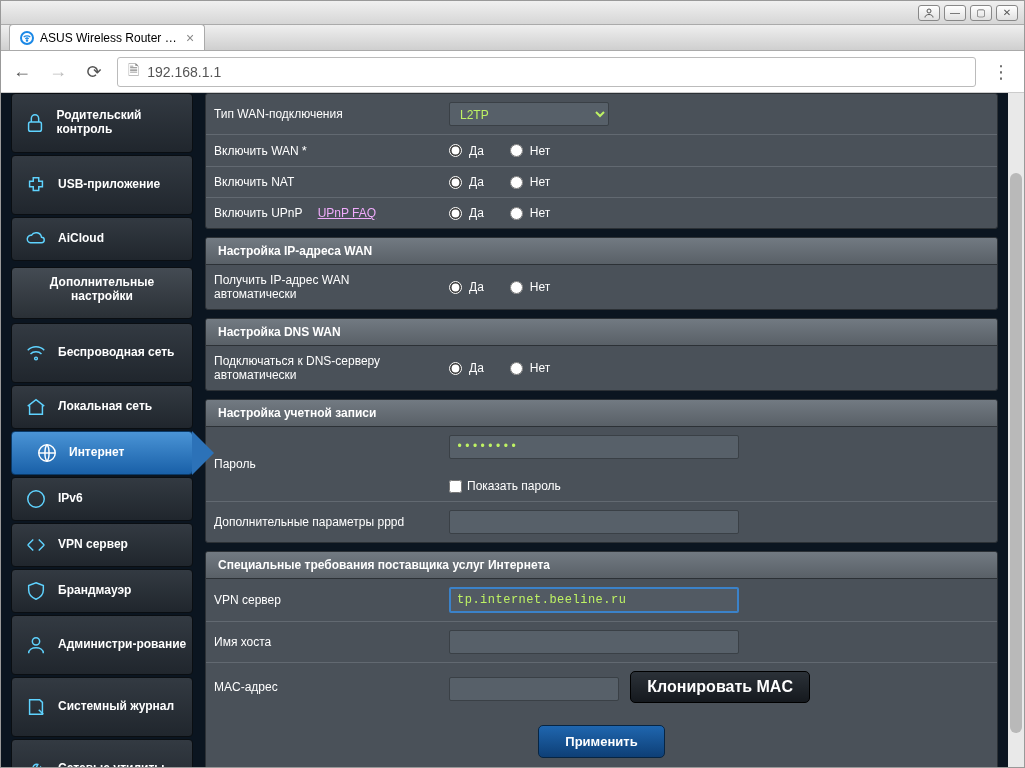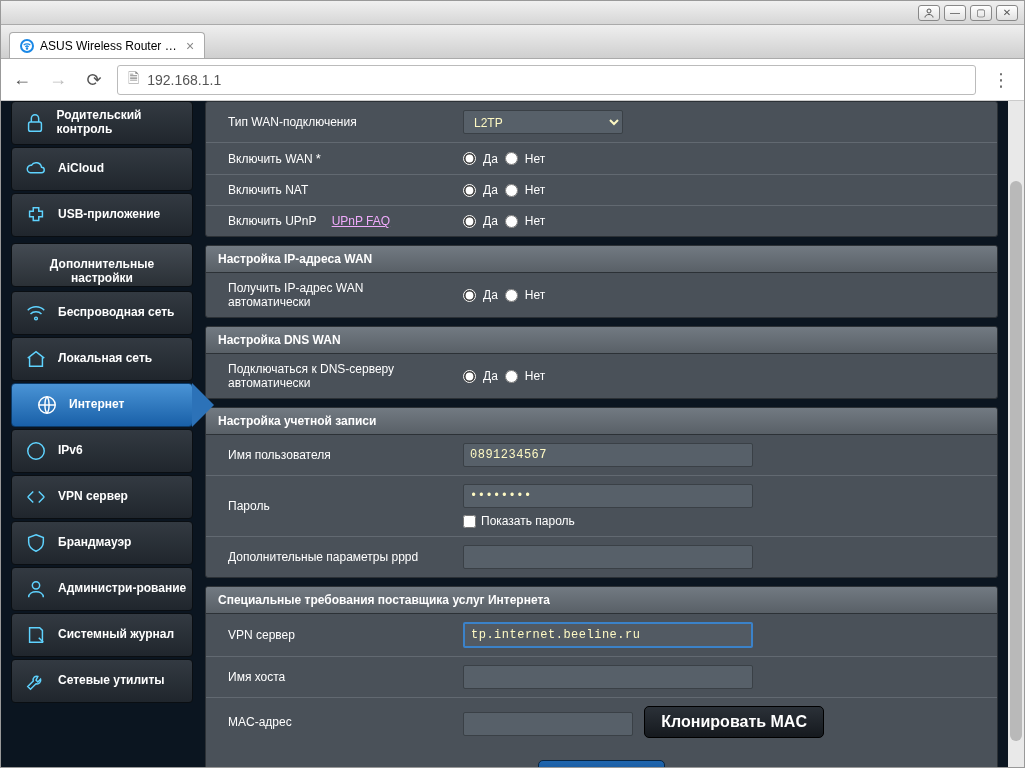--- a/index.html
+++ b/index.html
@@ -30,21 +30,21 @@
     border: 1px solid #888;
     background: linear-gradient(#fff,#e0e0e0);
     border-radius: 3px;
     font-size: 10px;
     display: flex; align-items: center; justify-content: center;
     color:#555;
     cursor: pointer;
   }
 
   .tab-strip {
-    height: 34px;
+    height: 26px;
     background: linear-gradient(#efefef,#cfcfcf);
     display: flex; align-items: flex-end;
     padding: 0 8px;
     border-bottom: 1px solid #aaa;
   }
   .tab {
     background: #fff;
     border: 1px solid #aaa; border-bottom: none;
     border-radius: 4px 4px 0 0;
     height: 26px;
@@ -131,21 +131,21 @@
     border: 1px solid #0a0e12;
     border-radius: 4px;
     display: flex; align-items: center;
     padding-left: 12px;
     font-size: 12px;
     font-weight: bold;
     color: #fff;
     cursor: pointer;
     gap: 10px;
   }
-  .side-item.tall { height: 44px; }
+  .side-item.tall { height: 60px; }
   .side-item .icon {
     width: 24px; height: 24px;
     display: flex; align-items: center; justify-content: center;
   }
   .side-item .icon svg { stroke: #5fd3ff; fill: none; stroke-width: 1.6; }
   .side-item.active {
     background: linear-gradient(#4a94d6,#1960a8);
     border-color: #0b3a68;
     padding-left: 23px;
   }
@@ -157,29 +157,29 @@
     transform:translateY(-50%);
     width:0;height:0;
     border-top:22px solid transparent;
     border-bottom:22px solid transparent;
     border-left:22px solid #2c72b8;
   }
   .side-item.active .icon svg { stroke:#fff;}
   .side-label { line-height: 1.15; }
 
   .side-group-header {
-    height: 44px;
+    height: 52px;
     margin: 6px 0 4px;
     background: linear-gradient(#444b53,#2a3036);
     border: 1px solid #0a0e12;
     border-radius: 4px;
-    display: flex; align-items: flex-end; justify-content: center;
+    display: flex; align-items: flex-start; justify-content: center;
     font-size: 12px; font-weight: bold; color: #fff;
     text-align: center;
-    padding: 0 8px;
+    padding: 8px 8px;
     line-height: 1.15;
   }
 
   
   .main {
     flex: 1;
     margin-left: 12px;
     display: flex; flex-direction: column;
     overflow: hidden;
   }
@@ -199,40 +199,40 @@
     border-bottom: 1px solid #2c3136;
   }
   table.form {
     width: 100%;
     border-collapse: collapse;
   }
   table.form td {
     border-top: 1px solid #626971;
     font-size: 12px;
     color: #fff;
-    padding: 8px 22px;
+    padding: 8px 8px;
     vertical-align: middle;
   }
   table.form tr:first-child td { border-top: none; }
   table.form td.label { width: 235px; }
 
   .select, .text-input {
     background: #576069;
     border: 1px solid #3a4046;
-    color: #fef9c3;
+    color: #bef264;
     font-size: 12px;
     padding: 4px 6px;
     border-radius: 2px;
     outline: none;
   }
   .select { width: 160px; height: 24px;}
   .text-input { width: 290px; font-family: "Courier New", monospace; letter-spacing: .5px;}
   .text-input.focused { border: 2px solid #3b82c9; background:#525a63;}
   input[type=radio] { accent-color: #fff; margin-right: 3px; vertical-align: middle;}
-  .radio-pair { display: flex; gap: 7px; align-items: center;}
+  .radio-pair { display: flex; gap: 26px; align-items: center;}
   .radio-pair label { display: flex; align-items: center; gap: 4px;}
   input[type=checkbox]{ margin-right: 5px; vertical-align: middle;}
   .link { color: #f0abfc; text-decoration: underline; cursor: pointer; margin-left: 12px;}
 
   .btn {
     display: inline-block;
     background: linear-gradient(#2b3138,#15191e);
     border: 1px solid #000;
     color: #fff;
     font-weight: bold;
@@ -301,35 +301,35 @@
         <div class="sidebar">
           <div class="side-item tall">
             <span class="icon">
                 <svg width="22" height="22" viewBox="0 0 24 24">
                   <rect x="5" y="11" width="14" height="10" rx="2"></rect>
                   <path d="M8 11V7a4 4 0 0 1 8 0v4"></path>
                 </svg>
               </span>
             <span class="side-label">Родительский контроль</span>
           </div>
+          <div class="side-item tall">
+            <span class="icon">
+                <svg width="22" height="22" viewBox="0 0 24 24">
+                  <path d="M5 8h4V4h6v4h4v6h-4v4H9v-4H5z"></path>
+                </svg>
+              </span>
+            <span class="side-label">USB-приложение</span>
+          </div>
           <div class="side-item">
             <span class="icon">
                 <svg width="22" height="22" viewBox="0 0 24 24">
                   <path d="M6 16a4 4 0 0 1 1-8 6 6 0 0 1 11 2 3 3 0 0 1 0 6z"></path>
                 </svg>
               </span>
             <span class="side-label">AiCloud</span>
-          </div>
-          <div class="side-item tall">
-            <span class="icon">
-                <svg width="22" height="22" viewBox="0 0 24 24">
-                  <path d="M5 8h4V4h6v4h4v6h-4v4H9v-4H5z"></path>
-                </svg>
-              </span>
-            <span class="side-label">USB-приложение</span>
           </div>
 
           <div class="side-group-header">
             <span style="white-space:pre-line">Дополнительные
 настройки</span>
           </div>
 
           <div class="side-item tall">
             <span class="icon">
                 <svg width="22" height="22" viewBox="0 0 24 24">
@@ -520,29 +520,25 @@
                 </td>
               </tr>
             </tbody>
               </table>
           </div>
 
           <div class="panel">
             <div class="panel-header">Настройка учетной записи</div>
             <table class="form">
               <tbody>
-                  <tr>
-                <td class="label"><span>Имя пользователя</span></td>
-                <td><input class="text-input" value="0891234567" style=""></td>
-              </tr>
               <tr>
                 <td class="label"><span>Пароль</span></td>
                 <td>
                   <input class="text-input" value="••••••••" style=""><br>
-                  <label style="display:inline-block;margin-top:6px"><input type="checkbox" style=""><span>Показать пароль</span></label>
+                  <label style="display:inline-block;margin-top:20px"><input type="checkbox" style=""><span>Показать пароль</span></label>
                 </td>
               </tr>
               <tr>
                 <td class="label"><span>Дополнительные параметры pppd</span></td>
                 <td><input class="text-input" value="" style=""></td>
               </tr>
             </tbody>
               </table>
           </div>
 

